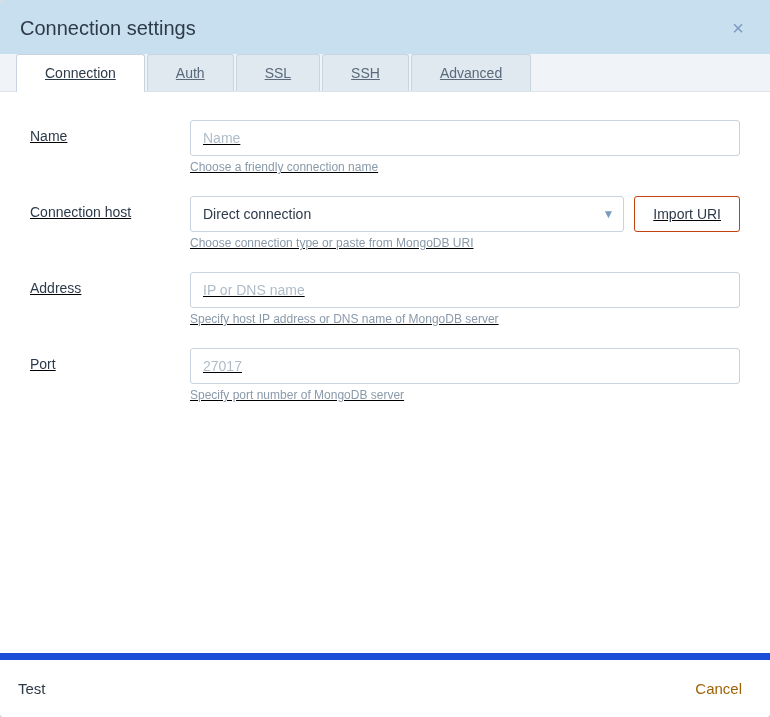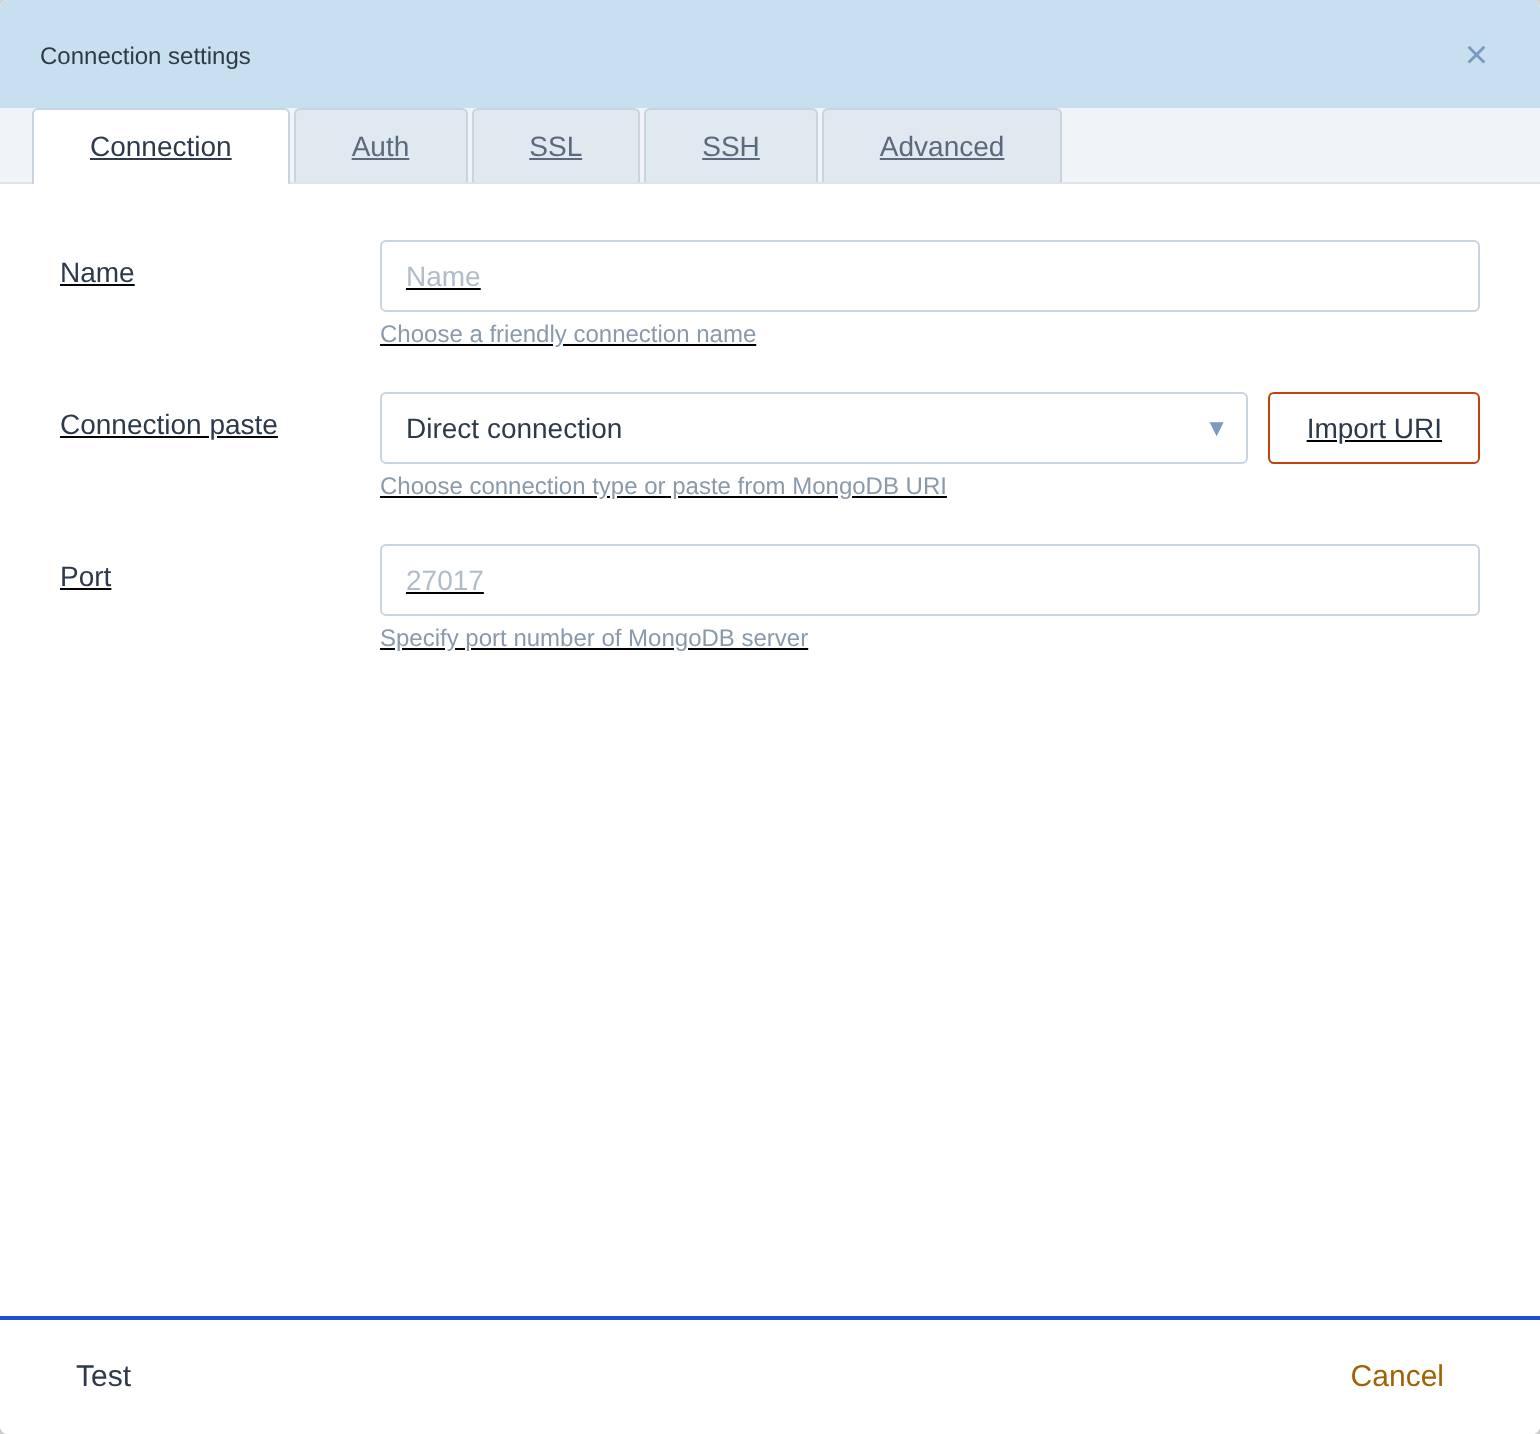--- a/index.html
+++ b/index.html
@@ -23,21 +23,21 @@
     }
     .dialog-header {
       background: #c8dff0;
       padding: 16px 20px 14px 20px;
       display: flex;
       align-items: center;
       justify-content: space-between;
       flex-shrink: 0;
     }
     .dialog-title {
-      font-size: 12px;
+      font-size: 20px;
       font-weight: 400;
       color: #2d3a4a;
     }
     .close-btn {
       background: none;
       border: none;
       cursor: pointer;
       color: #7a9bbf;
       font-size: 20px;
       line-height: 1;
@@ -161,22 +161,22 @@
       border: 1px solid #c2410c;
       border-radius: 3px;
       font-size: 14px;
       color: #2d3a4a;
       cursor: pointer;
       white-space: nowrap;
       flex-shrink: 0;
     }
 
     .dialog-footer {
-      border-top: 2px solid #1d4ed8;
-      padding: 14px 36px;
+      border-top: 7px solid #1d4ed8;
+      padding: 14px 16px;
       display: flex;
       align-items: center;
       justify-content: space-between;
       flex-shrink: 0;
       background: #fff;
     }
     .footer-left {
       display: flex;
       align-items: center;
     }
@@ -234,37 +234,44 @@
 
     <div class="form-row">
       <div class="form-label">Name</div>
       <div class="form-control">
         <input type="text" class="form-input" placeholder="Name" style="">
         <span class="form-hint">Choose a friendly connection name</span>
       </div>
     </div>
 
     <div class="form-row">
-      <div class="form-label">Connection paste</div>
+      <div class="form-label">Connection host</div>
       <div class="form-control">
         <div class="connection-type-row">
           <div class="select-wrapper">
             <select class="form-select">
               <option>Direct connection</option>
               <option>Replica Set</option>
               <option>Sharded Cluster</option>
             </select>
             <span class="select-arrow">▼</span>
           </div>
           <button class="import-uri-btn">Import URI</button>
         </div>
         <span class="form-hint">Choose connection type or paste from MongoDB URI</span>
       </div>
     </div>
 
+    <div class="form-row">
+      <div class="form-label">Address</div>
+      <div class="form-control">
+        <input type="text" class="form-input" placeholder="IP or DNS name" style="">
+        <span class="form-hint">Specify host IP address or DNS name of MongoDB server</span>
+      </div>
+    </div>
 
     <div class="form-row">
       <div class="form-label">Port</div>
       <div class="form-control">
         <input type="text" class="form-input" placeholder="27017" style="">
         <span class="form-hint">Specify port number of MongoDB server</span>
       </div>
     </div>
 
   </div>

